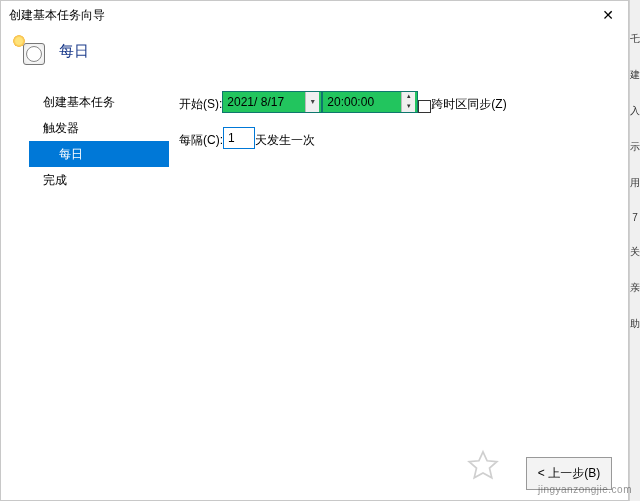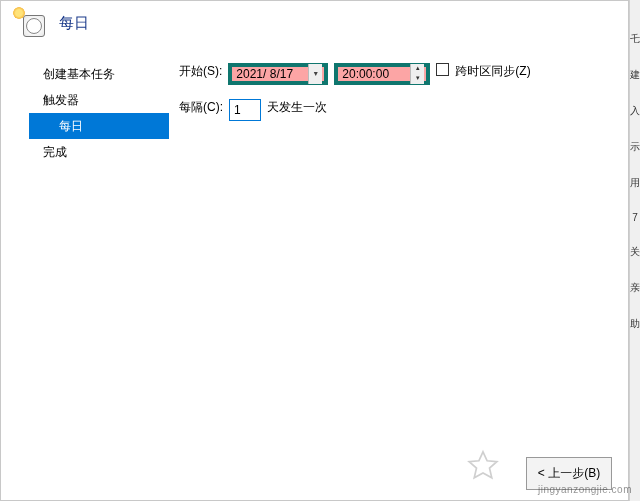--- a/index.html
+++ b/index.html
@@ -89,30 +89,30 @@
   .sidebar-item.selected {
     background: #0078d7;
     color: #fff;
   }
   .content {
     flex: 1;
     padding: 8px 10px;
   }
   .row {
     display: flex;
-    align-items: flex-start;
-    gap: 6px;
+    align-items: flex-end;
+    gap: 0;
     margin-bottom: 14px;
   }
   .row label { font-size: 12px; }
   .datebox, .timebox {
     display: flex;
     align-items: center;
-    border: 4px solid #0f766e;
-    background:#fca5a5;
+    border: 1px solid #0f766e;
+    background:#22c55e;
     height: 22px;
     padding: 0 2px 0 4px;
     font-size:12px;
   }
   .datebox { width: 100px; justify-content: space-between; }
   .timebox { width: 96px; justify-content: space-between; }
   .spinner {
     display:flex; flex-direction:column;
     width: 14px;
     border-left:1px solid #bbb;
@@ -189,20 +189,26 @@
     right:140px; bottom:18px;
     width:34px;height:34px;
     opacity:0.4;
   }
   .star svg{width:100%;height:100%}
 </style>
 </head>
 <body>
 
 <div class="window">
+  <div class="titlebar">
+    <span>创建基本任务向导</span>
+    <div class="closebtn">
+      <span>✕</span>
+    </div>
+  </div>
 
   <div class="header">
     <div class="wizard-icon">
       <div class="clock"></div>
       <div class="spark"></div>
     </div>
     <div class="header-title">每日</div>
   </div>
 
   <div class="body">

